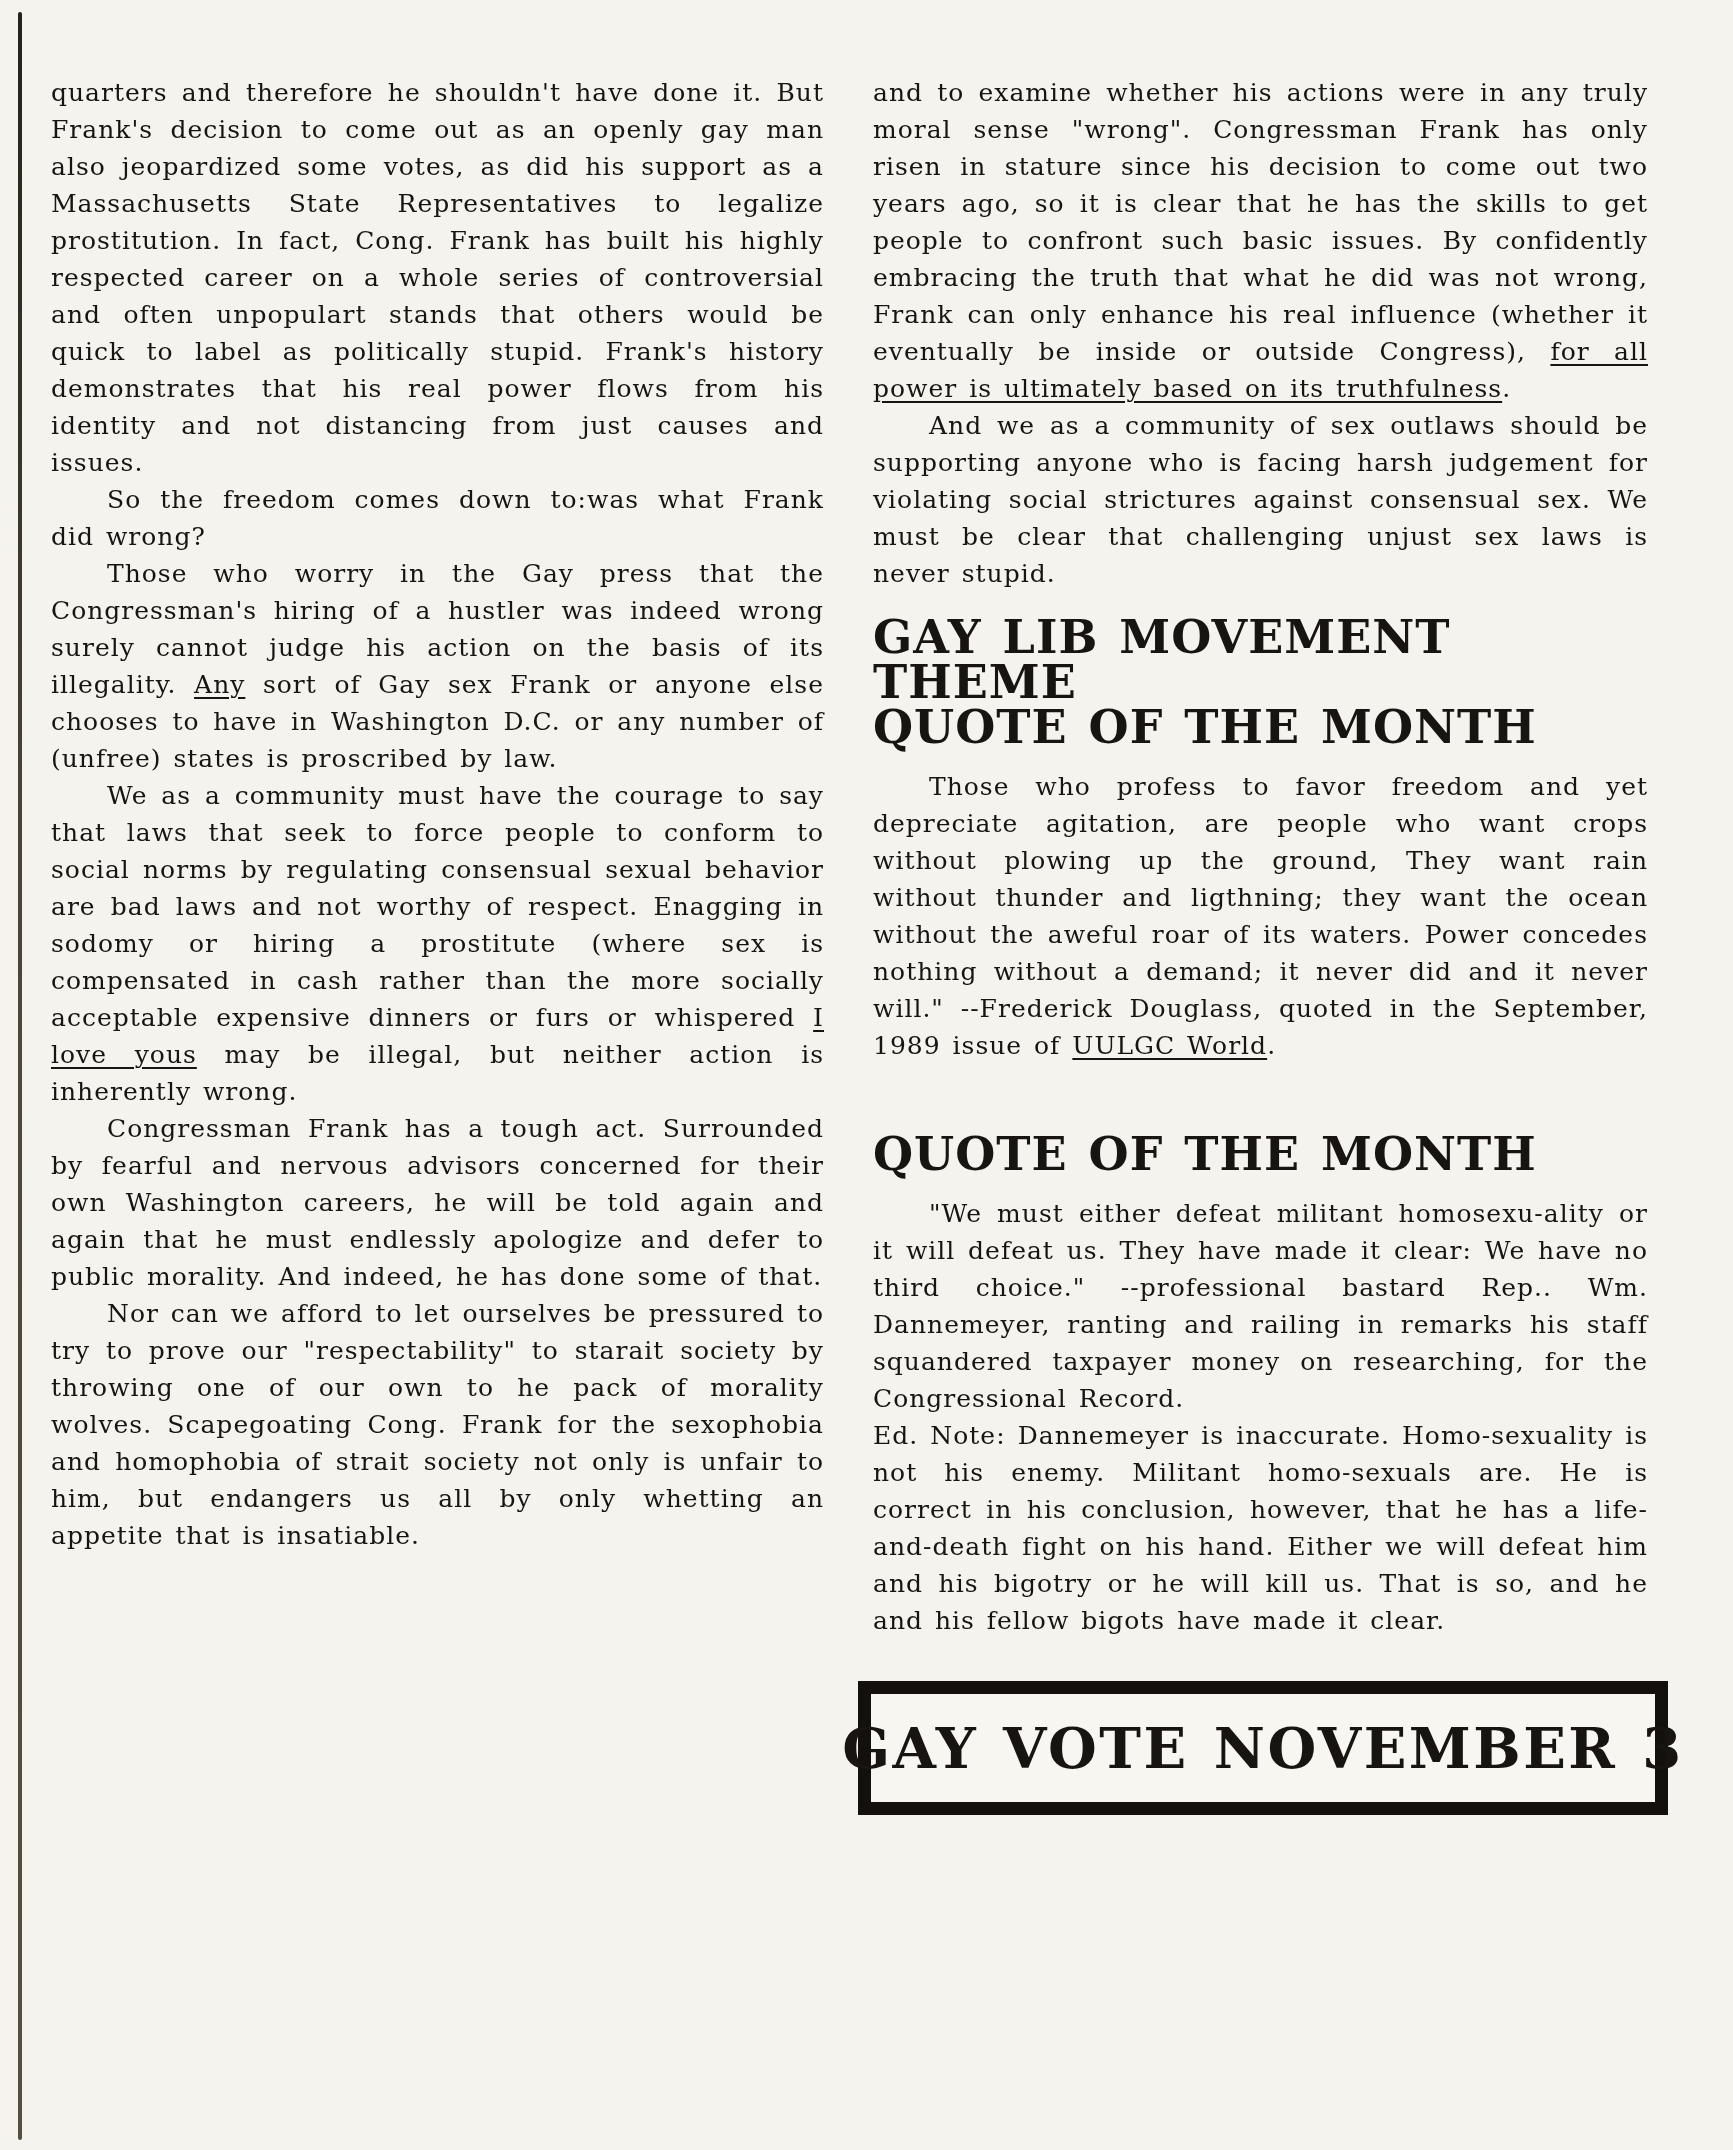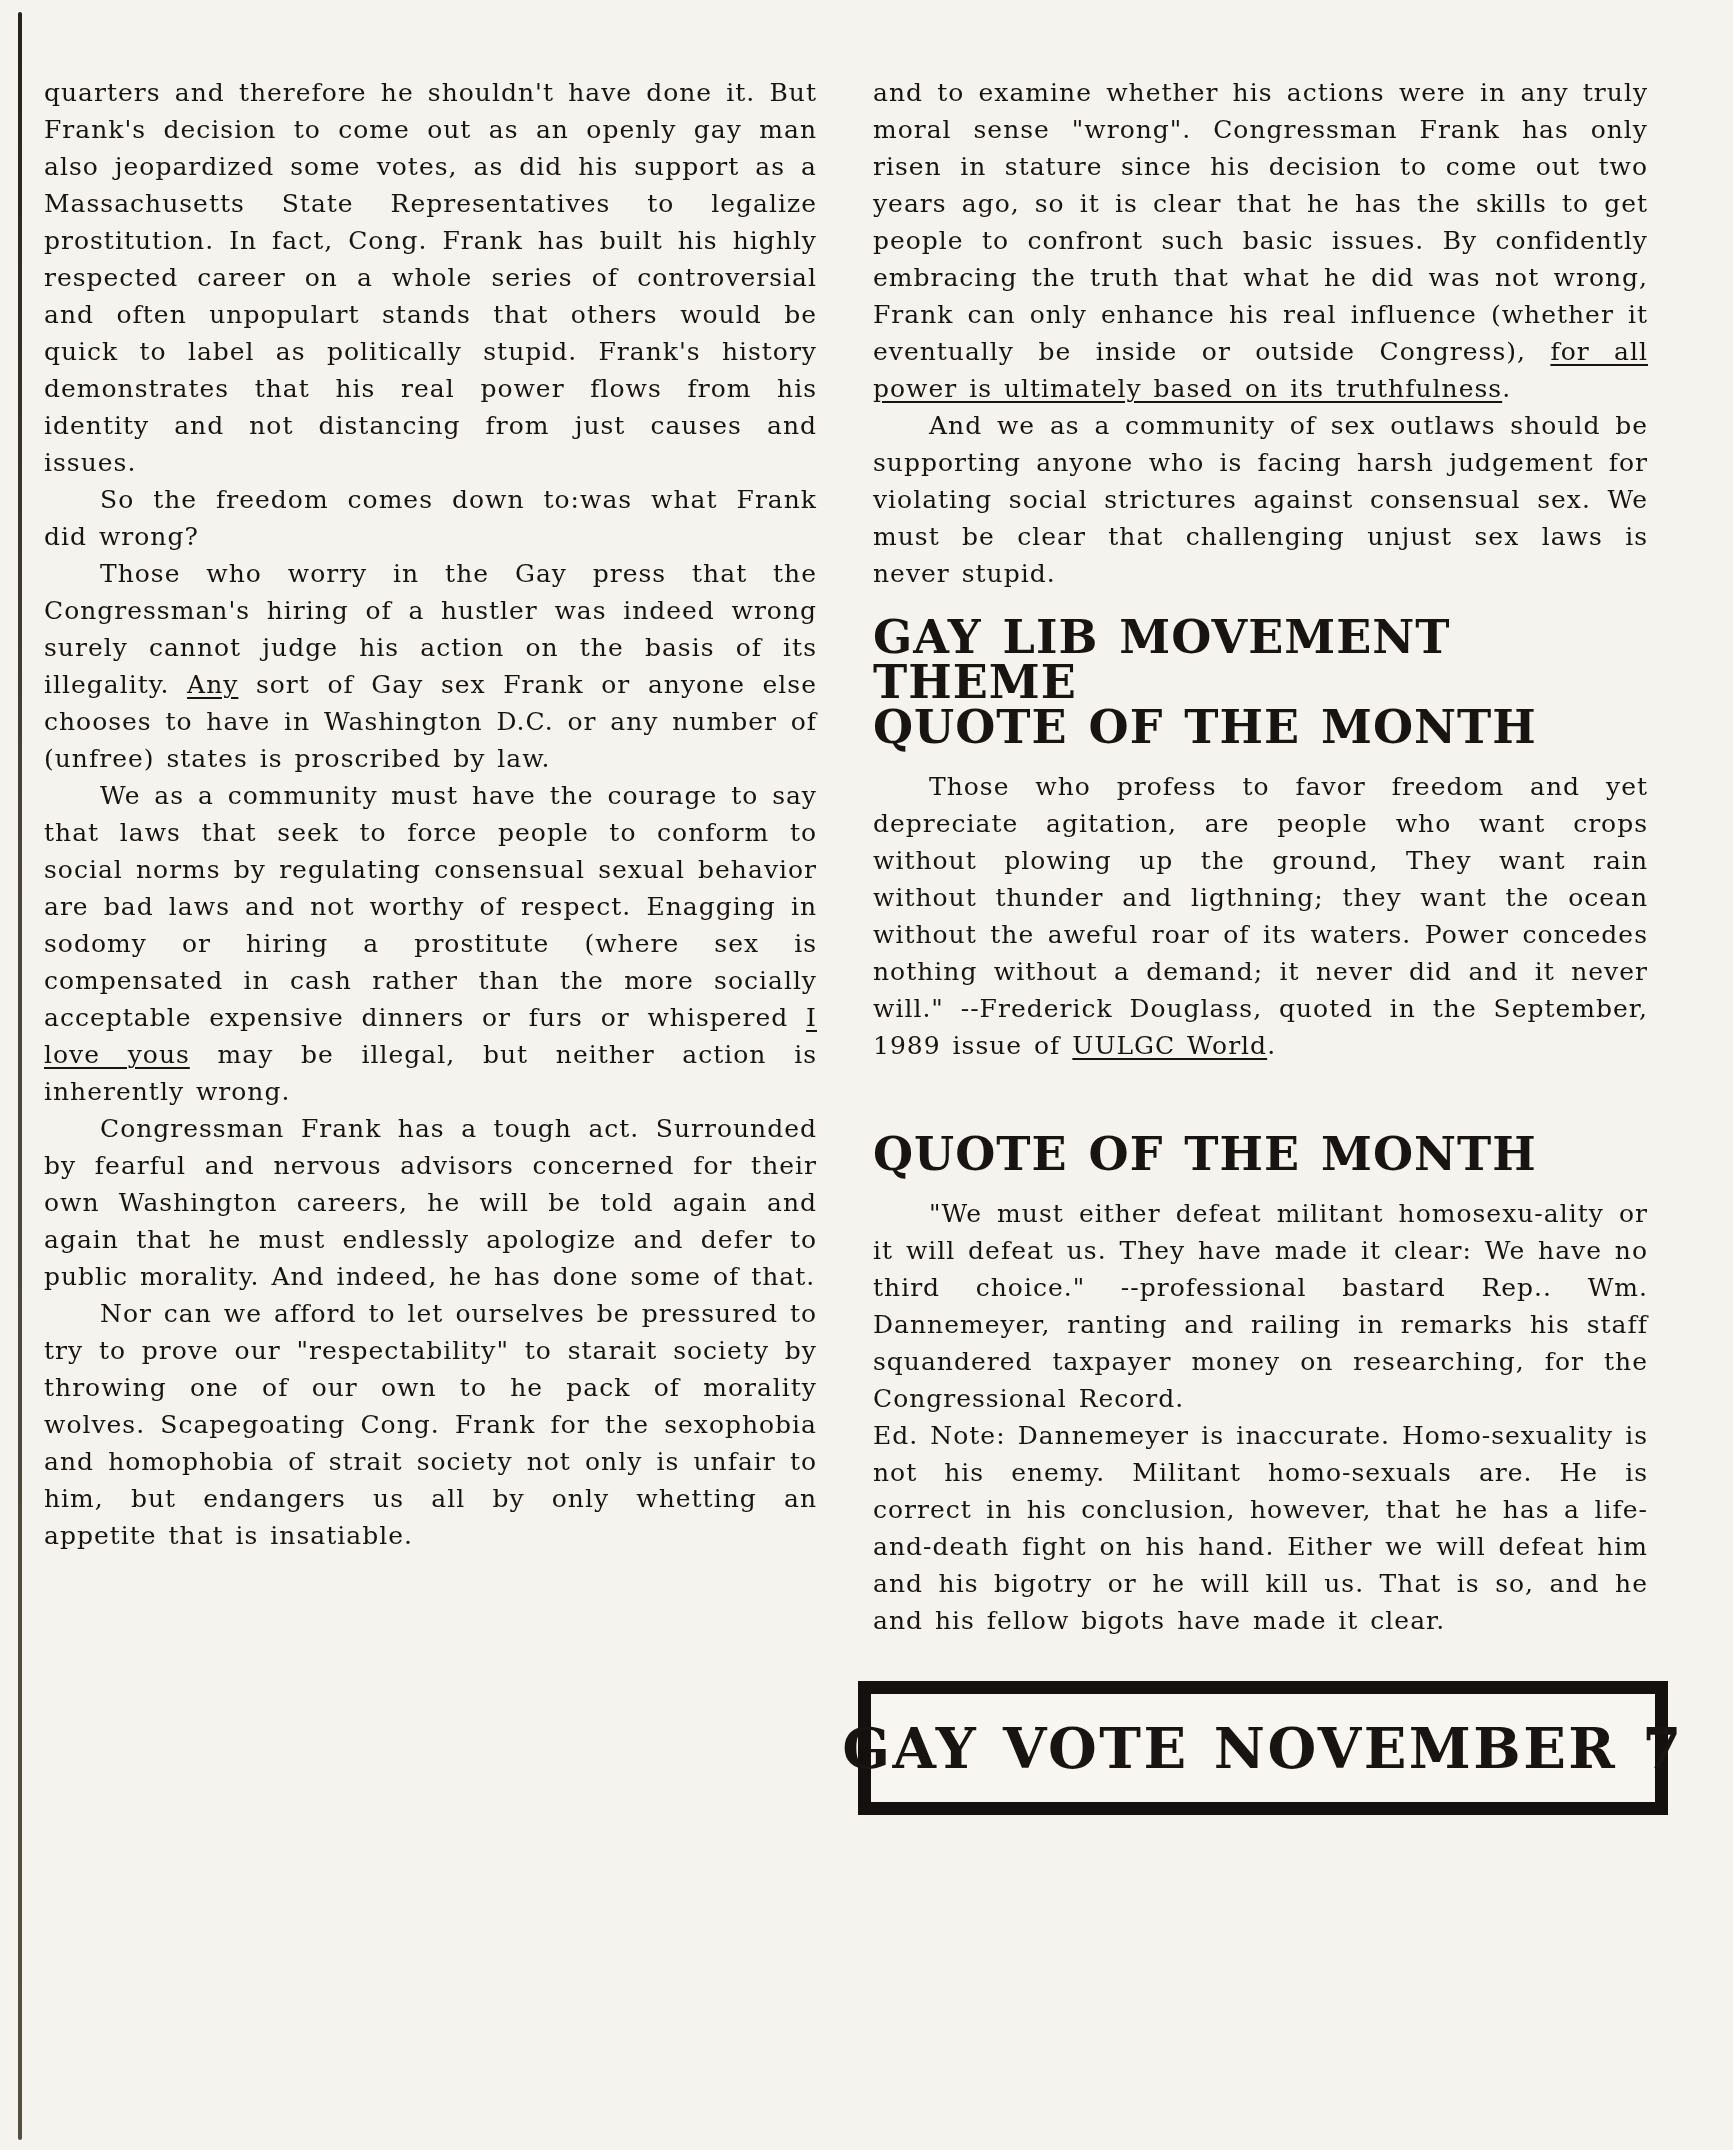--- a/index.html
+++ b/index.html
@@ -25,21 +25,21 @@
     border-radius: 2px;
   }
   .col {
     position: absolute;
     top: 74px;
     font-size: 25px;
     line-height: 37px;
     letter-spacing: 1px;
     word-spacing: 3px;
   }
-  .col-left  { left: 44px;  width: 773px; }
+  .col-left  { left: 51px;  width: 773px; }
   .col-right { left: 873px; width: 775px; }
   .col p {
     margin: 0;
     text-indent: 56px;
     text-align: justify;
   }
   .col p.noindent { text-indent: 0; }
   .col u { text-decoration-thickness: 2px; text-underline-offset: 4px; }
   .col h2 {
     margin: 23px 0 18px 0;
@@ -86,16 +86,16 @@
 
 <div class="col col-right">
     <p class="noindent"><span>and to examine whether his actions were in any truly moral sense "wrong". Congressman Frank has only risen in stature since his decision to come out two years ago, so it is clear that he has the skills to get people to confront such basic issues. By confidently embracing the truth that what he did was not wrong, Frank can only enhance his real influence (whether it eventually be inside or outside Congress), </span><u>for all power is ultimately based on its truthfulness</u><span>.</span></p>
     <p><span>And we as a community of sex outlaws should be supporting anyone who is facing harsh judgement for violating social strictures against consensual sex. We must be clear that challenging unjust sex laws is never stupid.</span></p>
     <h2><span>GAY LIB MOVEMENT THEME</span><br><span>QUOTE OF THE MONTH</span></h2>
     <p><span>Those who profess to favor freedom and yet depreciate agitation, are people who want crops without plowing up the ground, They want rain without thunder and ligthning; they want the ocean without the aweful roar of its waters. Power concedes nothing without a demand; it never did and it never will." --Frederick Douglass, quoted in the September, 1989 issue of </span><u>UULGC World</u><span>.</span></p>
     <h2><br><span>QUOTE OF THE MONTH</span></h2>
     <p><span>"We must either defeat militant homosexu-ality or it will defeat us. They have made it clear: We have no third choice." --professional bastard Rep.. Wm. Dannemeyer, ranting and railing in remarks his staff squandered taxpayer money on researching, for the Congressional Record.</span></p>
     <p class="noindent"><span>Ed. Note: Dannemeyer is inaccurate. Homo-sexuality is not his enemy. Militant homo-sexuals are. He is correct in his conclusion, however, that he has a life-and-death fight on his hand. Either we will defeat him and his bigotry or he will kill us. That is so, and he and his fellow bigots have made it clear.</span></p>
     <div class="vote-box">
-      <span>GAY VOTE NOVEMBER 7</span>
+      <span>GAY VOTE NOVEMBER 3</span>
     </div>
   </div>
 
 
 </body></html>

